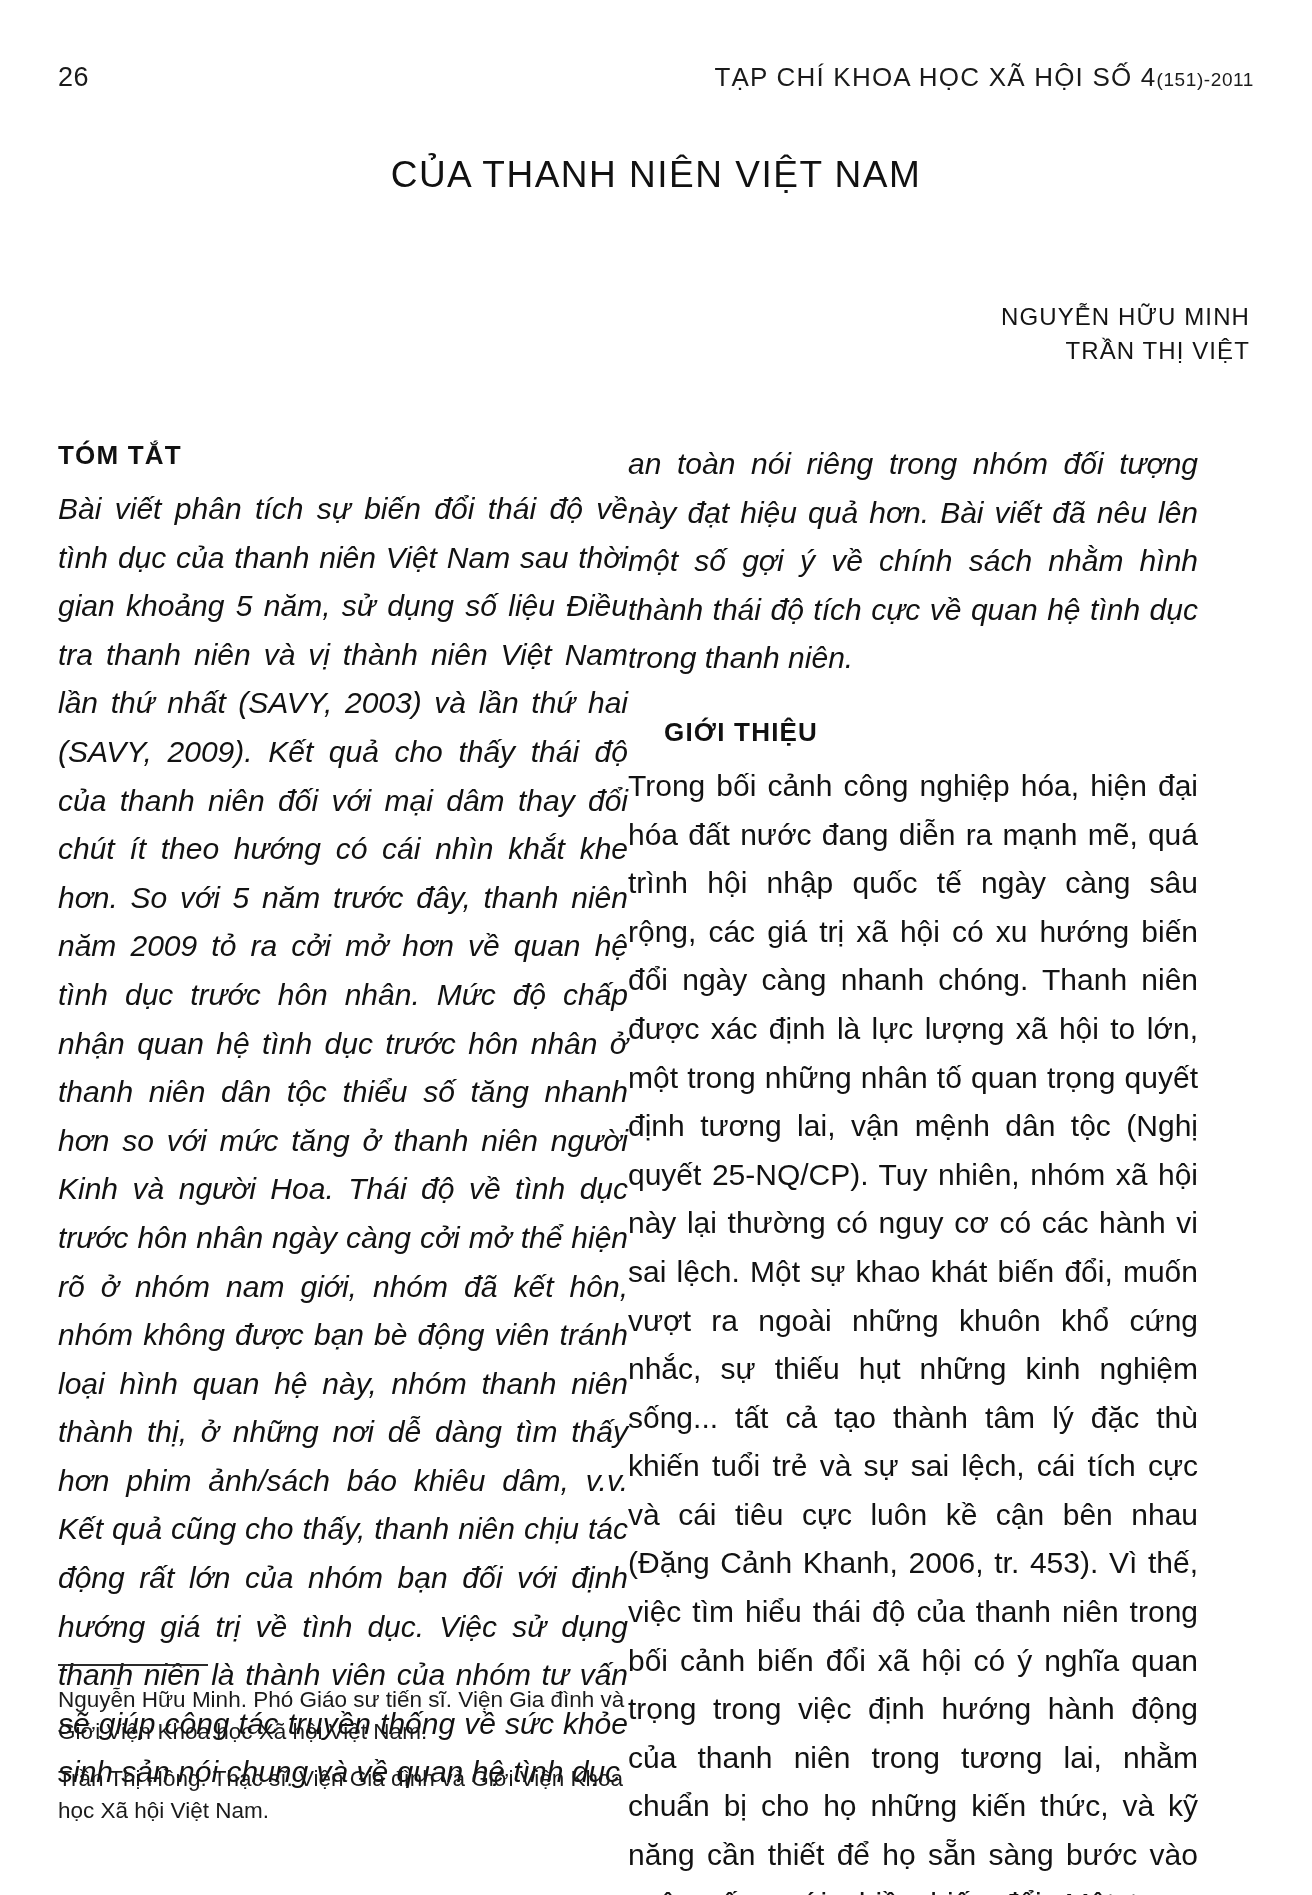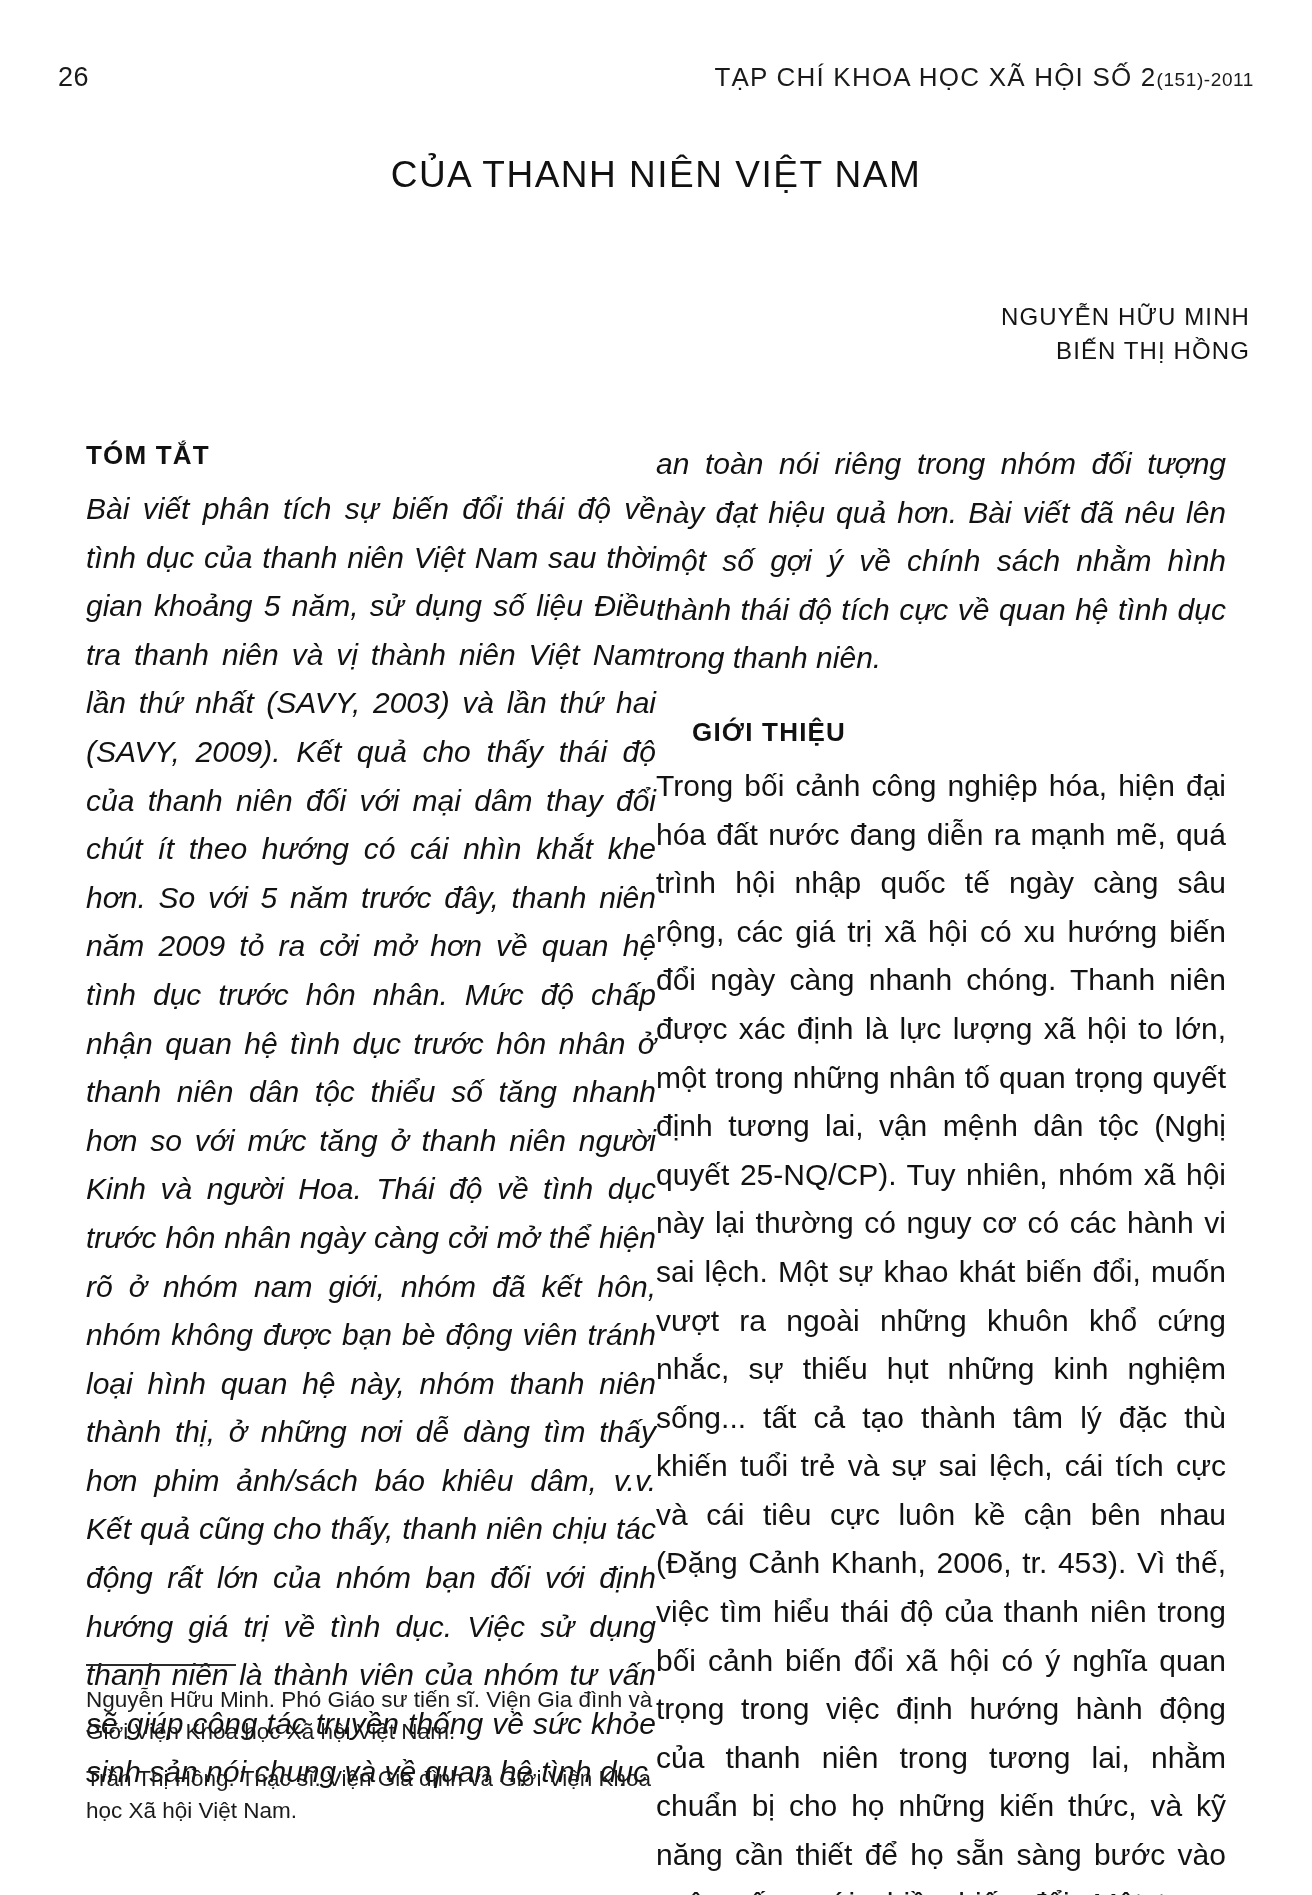--- a/index.html
+++ b/index.html
@@ -77,21 +77,21 @@
     color: #141414;
   }
   
   .columns {
     position: absolute;
     top: 440px;
     left: 58px;
     width: 1196px;
     height: 1400px;
     display: flex;
-    justify-content: center;
+    justify-content: flex-start;
   }
   .col {
     width: 570px;
     position: relative;
   }
   .sec-head {
     font-size: 26px;
     letter-spacing: 1.2px;
     margin: 0 0 14px 0;
     color: #111;
@@ -132,30 +132,30 @@
   }
   .footnote p:last-child { margin-bottom: 0; }
 </style>
 </head>
 <body>
 
 <div class="page">
 
   <div class="running-head">
     <div class="folio">26</div>
-    <div class="journal-line"><span>TẠP CHÍ KHOA HỌC XÃ HỘI SỐ 2</span><span class="small">(151)-2011</span></div>
+    <div class="journal-line"><span>TẠP CHÍ KHOA HỌC XÃ HỘI SỐ 4</span><span class="small">(151)-2011</span></div>
   </div>
 
   <div class="title-block">
     <div class="title-line">CỦA THANH NIÊN VIỆT NAM</div>
   </div>
 
   <div class="authors">
     <div class="author">NGUYỄN HỮU MINH</div>
-    <div class="author">BIẾN THỊ HỒNG</div>
+    <div class="author">TRẦN THỊ VIỆT</div>
   </div>
 
   <div class="columns">
 
     <div class="col">
       <h2 class="sec-head">TÓM TẮT</h2>
       <p class="body abstract">Bài viết phân tích sự biến đổi thái độ về tình dục của thanh niên Việt Nam sau thời gian khoảng 5 năm, sử dụng số liệu Điều tra thanh niên và vị thành niên Việt Nam lần thứ nhất (SAVY, 2003) và lần thứ hai (SAVY, 2009). Kết quả cho thấy thái độ của thanh niên đối với mại dâm thay đổi chút ít theo hướng có cái nhìn khắt khe hơn. So với 5 năm trước đây, thanh niên năm 2009 tỏ ra cởi mở hơn về quan hệ tình dục trước hôn nhân. Mức độ chấp nhận quan hệ tình dục trước hôn nhân ở thanh niên dân tộc thiểu số tăng nhanh hơn so với mức tăng ở thanh niên người Kinh và người Hoa. Thái độ về tình dục trước hôn nhân ngày càng cởi mở thể hiện rõ ở nhóm nam giới, nhóm đã kết hôn, nhóm không được bạn bè động viên tránh loại hình quan hệ này, nhóm thanh niên thành thị, ở những nơi dễ dàng tìm thấy hơn phim ảnh/sách báo khiêu dâm, v.v. Kết quả cũng cho thấy, thanh niên chịu tác động rất lớn của nhóm bạn đối với định hướng giá trị về tình dục. Việc sử dụng thanh niên là thành viên của nhóm tư vấn sẽ giúp công tác truyền thống về sức khỏe sinh sản nói chung và về quan hệ tình dục</p>
 
       <div class="footnote">
         <div class="footnote-rule"></div>

